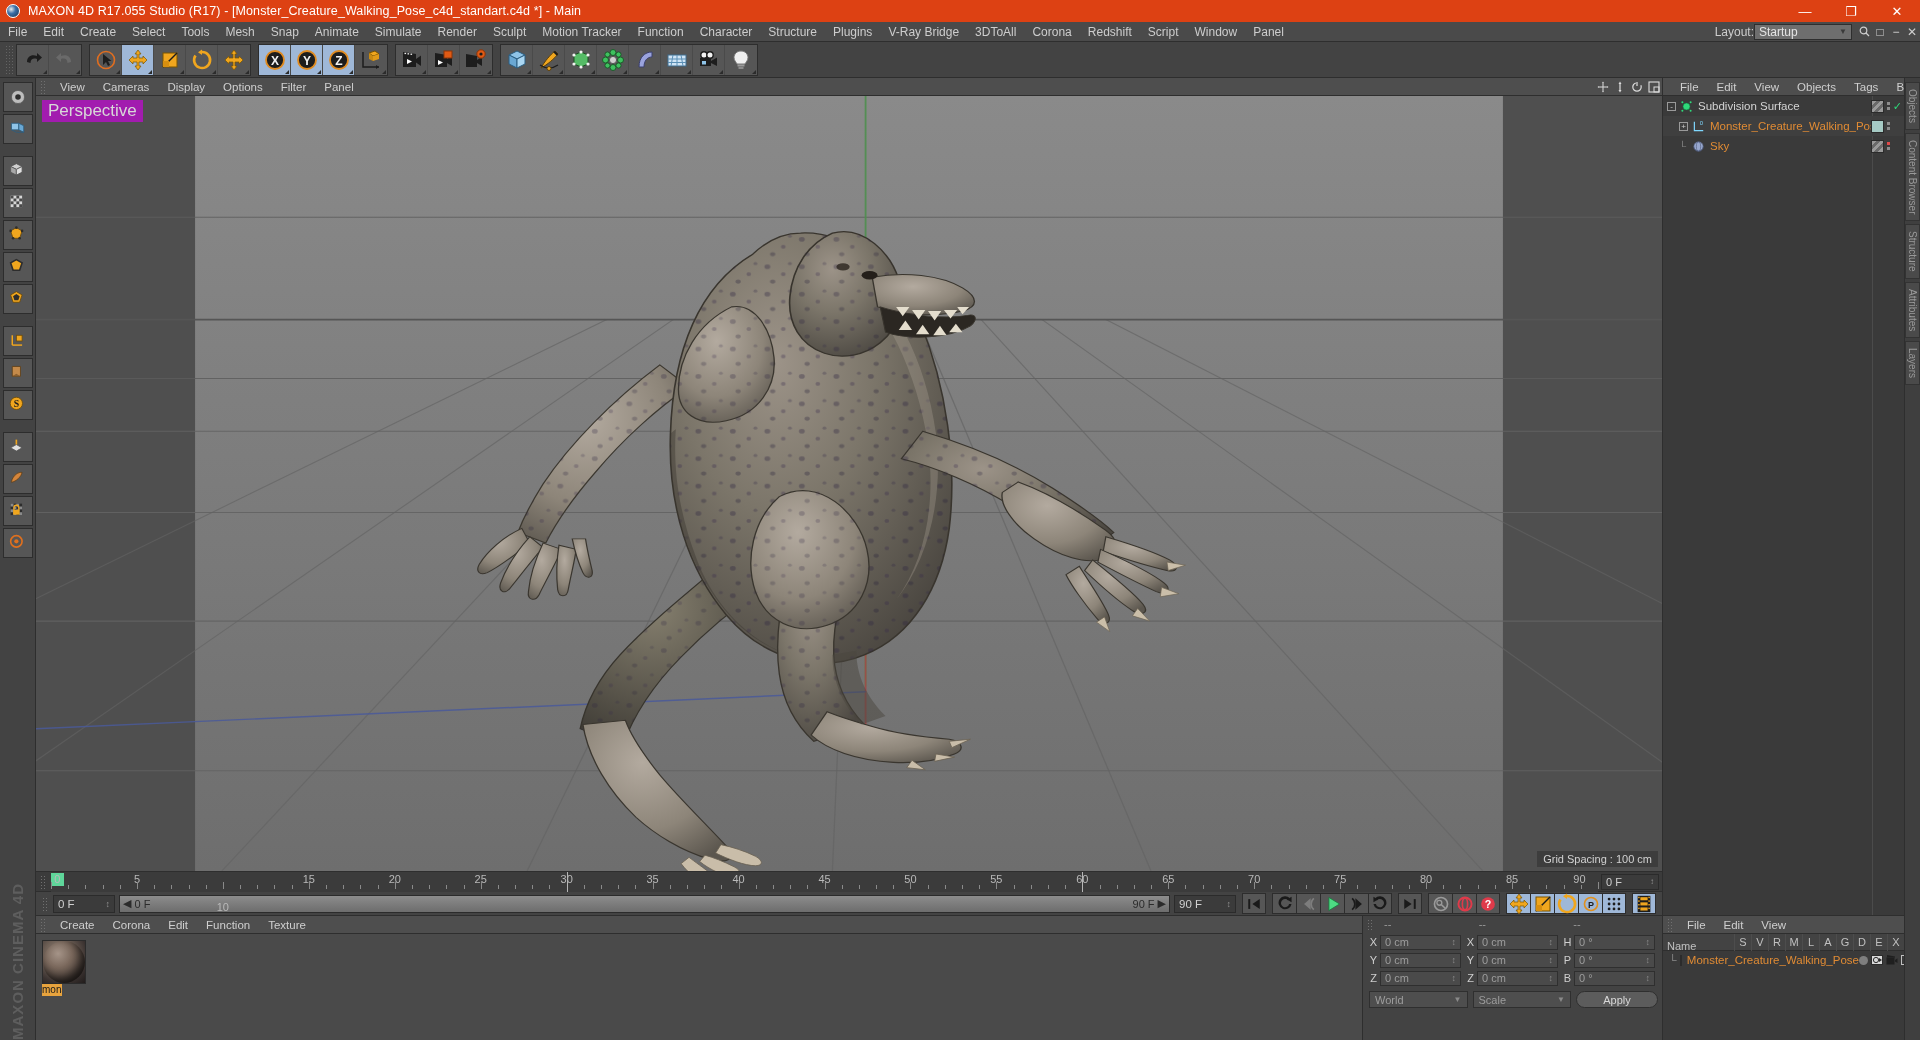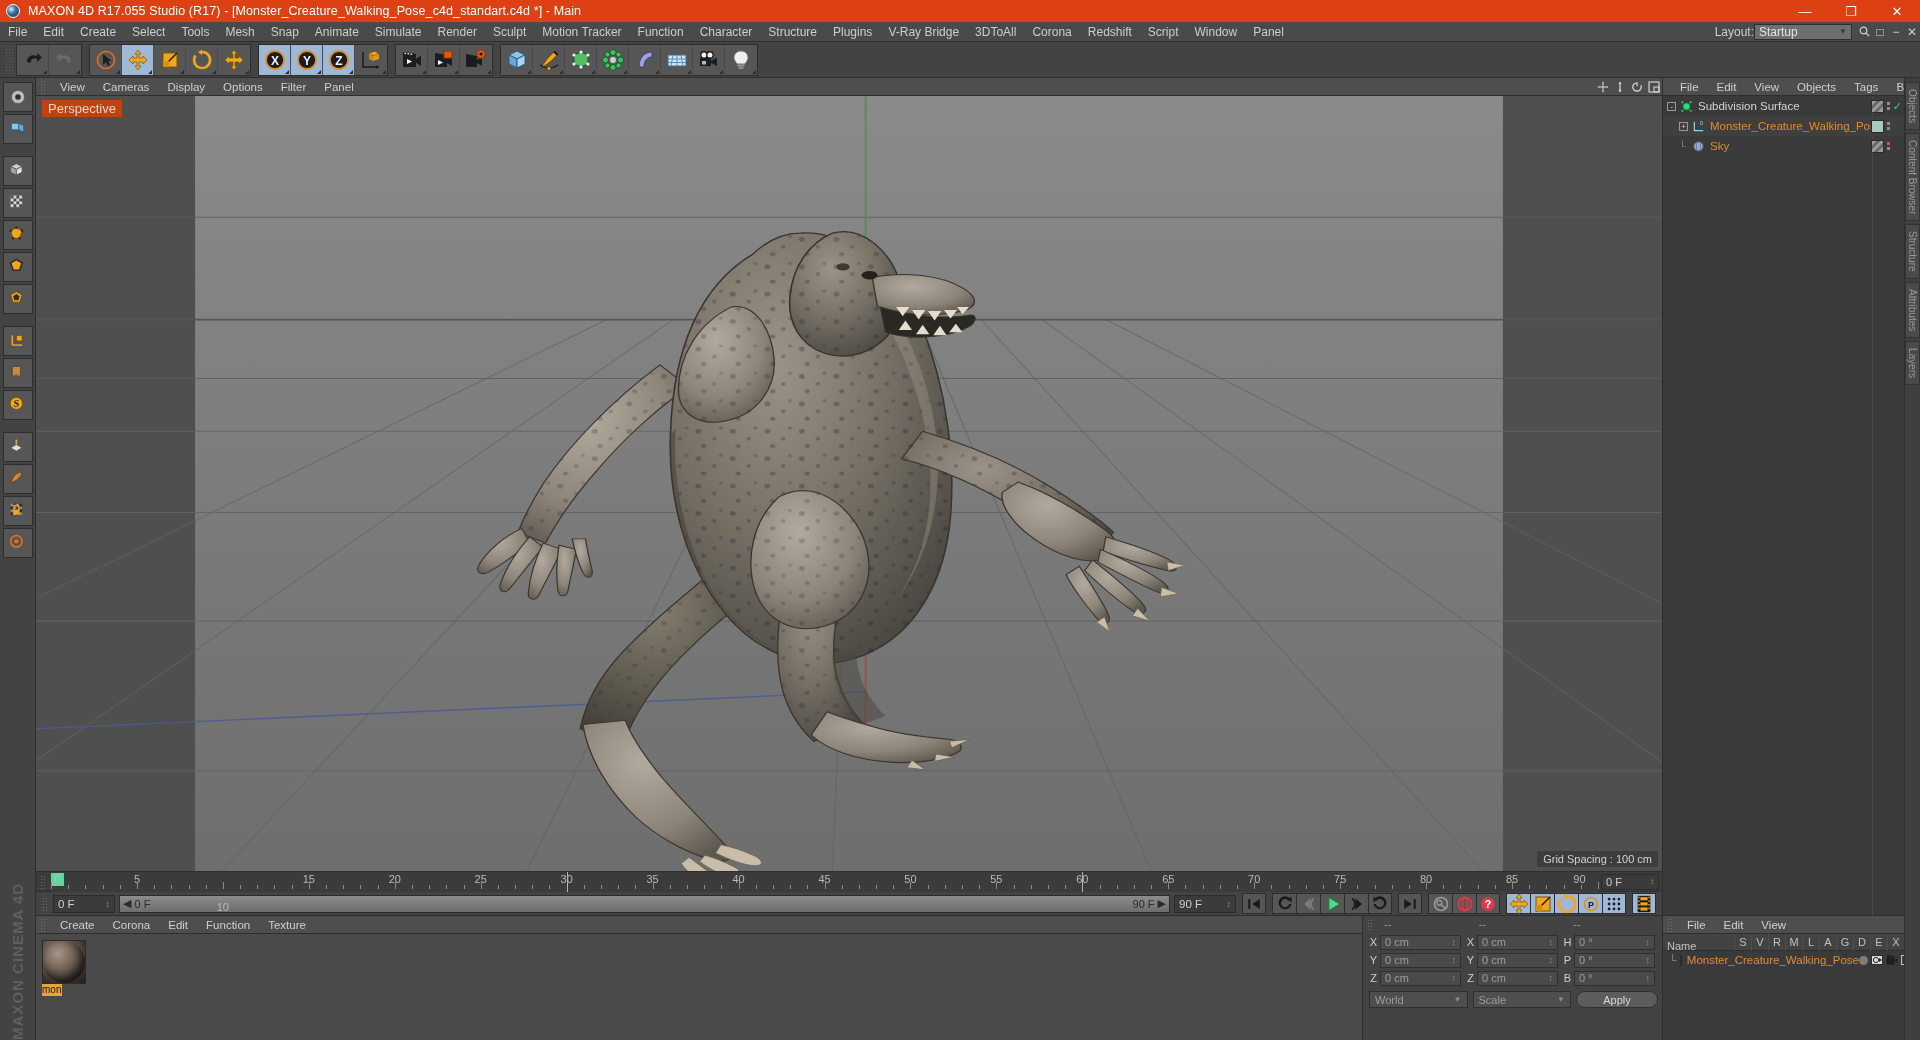--- a/index.html
+++ b/index.html
@@ -51,21 +51,21 @@
 
   
   .vp-wrap{flex:1;display:flex;flex-direction:column;min-height:0;}
   .vp-menu{height:18px;background:#4e4e4e;display:flex;align-items:center;border-bottom:1px solid #2e2e2e;}
   .vp-menu .mi{padding:0 9px;font-size:11.5px;color:#cfcfcf;line-height:18px;}
   .vp-menu .spacer{flex:1;}
   .vp-ic{width:17px;height:18px;display:flex;align-items:center;justify-content:center;color:#d8d8d8;}
   .vgrip{width:7px;height:14px;background-image:radial-gradient(#707070 1px,transparent 1px);background-size:3px 3px;margin:0 4px;}
 
   .viewport{flex:1;position:relative;overflow:hidden;background:#6f6f6f;}
-  .persp-label{position:absolute;left:6px;top:4px;background:#c2410c;color:#d8d8d8;font-size:13px;padding:1px 6px;z-index:6;}
+  .persp-label{position:absolute;left:6px;top:4px;background:#a21caf;color:#d8d8d8;font-size:17px;padding:1px 6px;z-index:6;}
   .grid-label{position:absolute;right:4px;bottom:4px;background:#3d3d3d;color:#d2d2d2;font-size:11px;padding:2px 6px;z-index:6;}
 
   
   .tl-ruler{height:20px;background:#3b3b3b;display:flex;align-items:center;border-top:1px solid #2e2e2e;position:relative;}
   .tl-track{flex:1;position:relative;height:20px;background:#3b3b3b;}
   .tl-num{position:absolute;top:1px;font-size:11px;color:#b9b9b9;transform:translateX(-50%);}
   .tl-tick{position:absolute;bottom:3px;width:1px;background:#8a8a8a;}
   .tl-green{position:absolute;left:0;top:1px;width:13px;height:13px;background:#5fd69a;}
   .tl-playhead{position:absolute;top:0;bottom:0;width:1px;background:#b6b6b6;}
   .tl-fld{width:58px;height:16px;background:#3b3b3b;border:1px solid #2b2b2b;color:#cfcfcf;font-size:11px;

